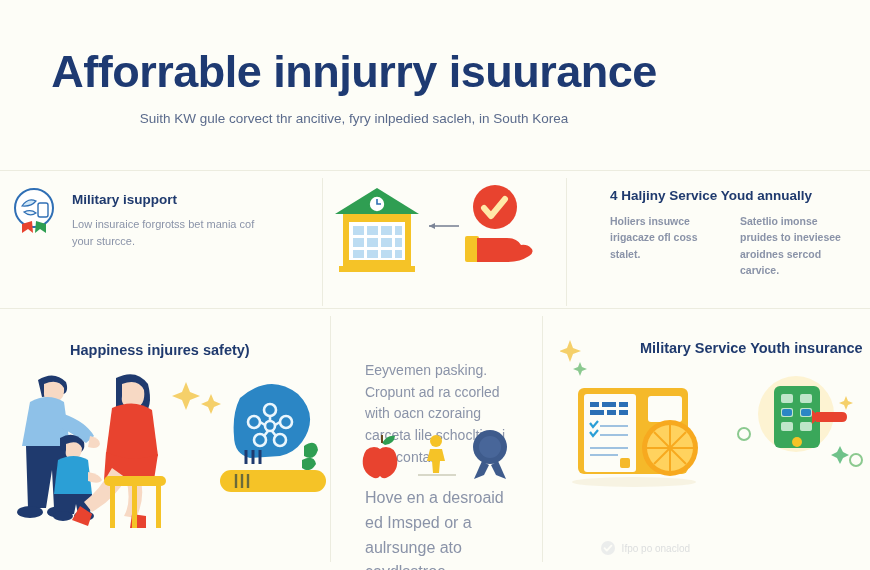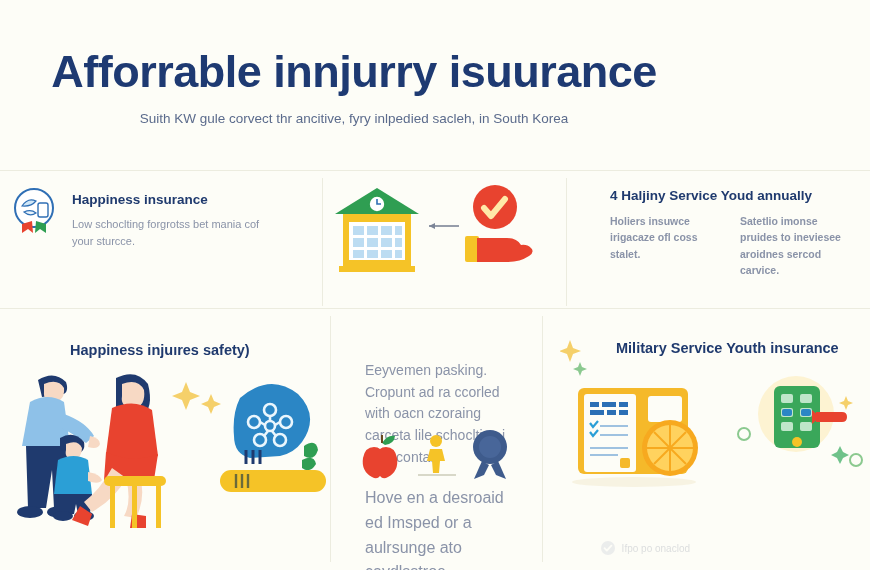--- a/index.html
+++ b/index.html
@@ -42,21 +42,21 @@
   .two-col{display:flex;gap:22px;}
   .two-col .col{font-size:10.5px;line-height:1.55;color:#8a93a8;width:108px;font-weight:bold;}
 
   
   .band-bot{position:absolute;top:310px;left:0;width:870px;height:260px;}
   .sec-title{font-size:14.5px;font-weight:bold;color:#1f3a6e;}
 
   .bl-title{position:absolute;left:70px;top:32px;}
   .mid-text-1{position:absolute;left:365px;top:50px;width:155px;font-size:14px;line-height:1.55;color:#8a93a8;}
   .mid-text-2{position:absolute;left:365px;top:176px;width:160px;font-size:16px;line-height:1.55;color:#8a93a8;}
-  .br-title{position:absolute;left:616px;top:30px;}
+  .br-title{position:absolute;left:640px;top:30px;}
 
   
   .watermark{
     position:absolute;right:18px;bottom:14px;display:flex;align-items:center;gap:6px;
     opacity:.33;
   }
   .watermark .wm-text{font-size:10px;color:#9aa0ad;}
 
   
   .spark{position:absolute;}
@@ -85,22 +85,22 @@
         <svg width="52" height="56" viewBox="0 0 52 56">
           <circle cx="24" cy="22" r="19" fill="#ffffff" stroke="#2f6fb5" stroke-width="2"></circle>
           <path d="M12 20 q6 -9 14 -5 q-5 6 -14 5 z" fill="#cfe6f7" stroke="#2f6fb5" stroke-width="1.2"></path>
           <path d="M14 26 q7 -3 12 1 q-6 4 -12 -1 z" fill="#eaf4fc" stroke="#2f6fb5" stroke-width="1.2"></path>
           <rect x="28" y="17" width="10" height="14" rx="2" fill="#ffffff" stroke="#2f6fb5" stroke-width="1.4"></rect>
           <path d="M12 38 l10 -3 l1 12 l-5 -4 l-6 4 z" fill="#e8432f"></path>
           <path d="M26 35 l10 3 l0 9 l-6 -4 l-5 4 z" fill="#2f9e52"></path>
         </svg>
       </div>
       <div class="txt">
-        <p class="card-title">Happiness insurance</p>
-        <div class="card-body">Low schoclting forgrotss bet mania cof your sturcce.</div>
+        <p class="card-title">Military isupport</p>
+        <div class="card-body">Low insuraice forgrotss bet mania cof your sturcce.</div>
       </div>
     </div>
 
     <div class="center-illo">
       <svg width="235" height="120" viewBox="0 0 235 120">
 
         <g>
           <rect x="18" y="32" width="68" height="58" fill="#f5c327"></rect>
           <rect x="24" y="42" width="56" height="38" fill="#ffffff"></rect>
           <g fill="#bcdcf2">

